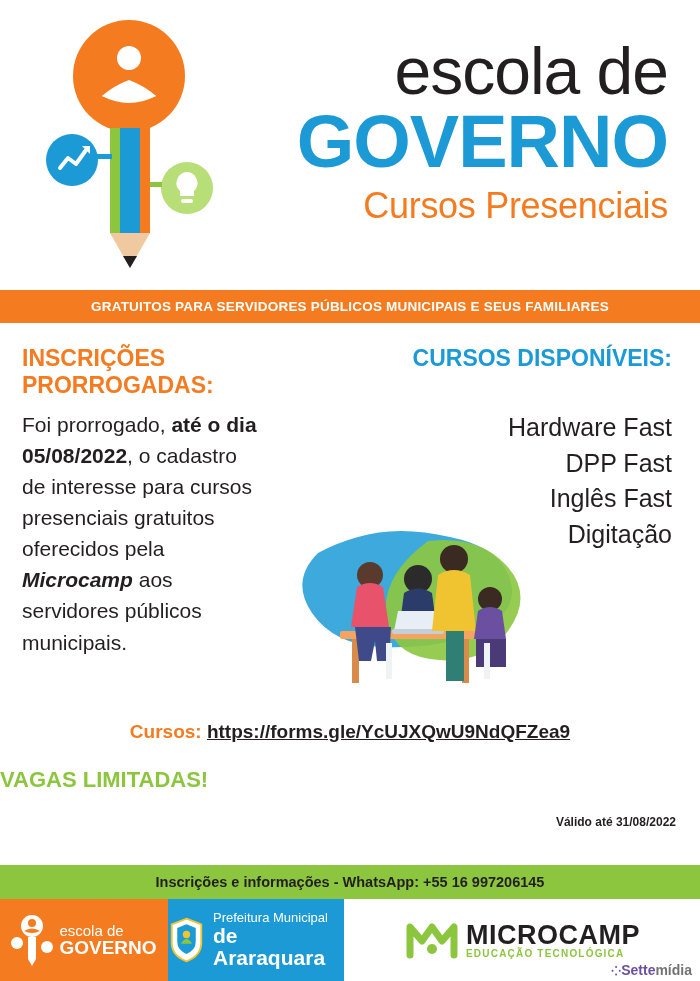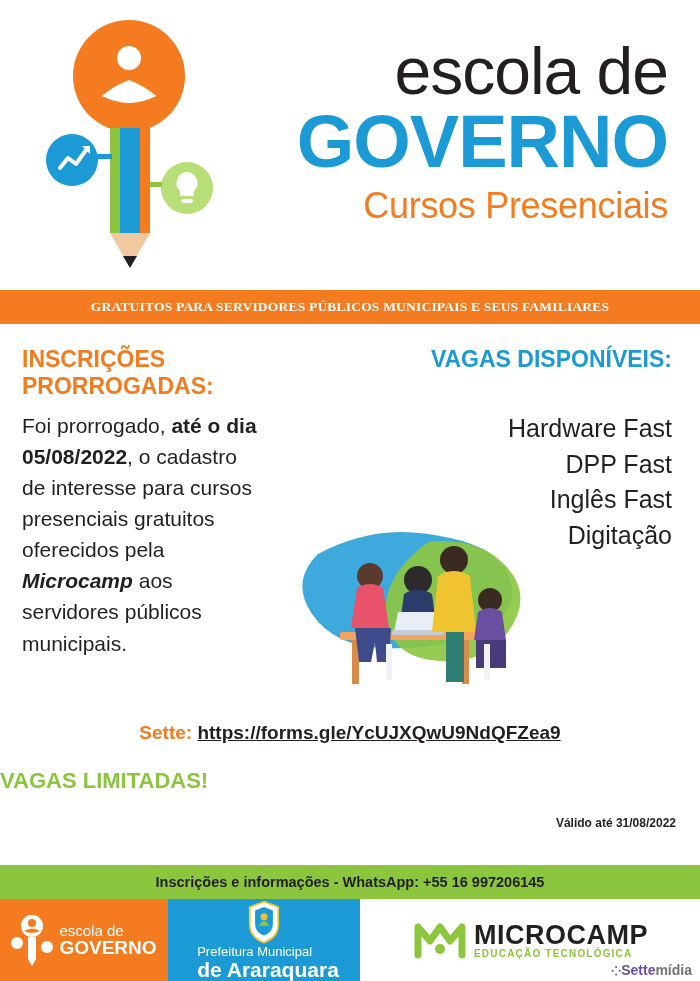--- a/index.html
+++ b/index.html
@@ -63,21 +63,20 @@
 
   
   .orange-bar {
     background: #f47b20;
     color: #ffffff;
     text-align: center;
     font-size: 13.5px;
     font-weight: 700;
     letter-spacing: 0.2px;
     padding: 9px 10px;
-    font-family: Liberation Serif, serif;
   }
 
   
   .body-area {
     position: relative;
     flex: 1;
     padding: 22px 22px 0 22px;
     border-radius: 18px;
   }
 
@@ -182,21 +181,21 @@
     position: relative;
   }
   .footer-seg {
     height: 100%;
     display: flex;
     align-items: center;
     justify-content: center;
     position: relative;
   }
   .seg-orange { width: 168px; background: #f47b20; }
-  .seg-blue   { width: 192px; background: #1b9ad6; flex-direction: column; }
+  .seg-blue   { width: 176px; background: #1b9ad6; }
   .seg-white  { flex: 1; background: #ffffff; }
 
   .footer-logo-txt { margin-left: 6px; line-height: 1.0; text-align: left; }
   .fl-escola { color: #ffffff; font-size: 15px; }
   .fl-governo { color: #ffffff; font-size: 19px; font-weight: 700; }
 
   .pref-txt { color: #ffffff; text-align: left; margin-left: 8px; line-height: 1.05; }
   .pref-1 { font-size: 13px; }
   .pref-2 { font-size: 21px; font-weight: 700; }
 
@@ -264,21 +263,21 @@
         <div class="head-insc">INSCRIÇÕES PRORROGADAS:</div>
         <div class="paragraph">
           <span>Foi prorrogado,</span>
           <b>até o dia 05/08/2022</b><span>, o cadastro de interesse para cursos presenciais gratuitos oferecidos pela</span>
           <i>Microcamp</i>
           <span>aos servidores públicos municipais.</span>
         </div>
       </div>
 
       <div class="col-right">
-        <div class="head-cursos">VAGAS DISPONÍVEIS:</div>
+        <div class="head-cursos">CURSOS DISPONÍVEIS:</div>
         <ul class="course-list">
           <li>Hardware Fast</li>
           <li>DPP Fast</li>
           <li>Inglês Fast</li>
           <li>Digitação</li>
         </ul>
       </div>
     </div>
 
     <div class="illustration">
@@ -308,21 +307,21 @@
         <circle cx="212" cy="96" r="12" fill="#3a2a22"></circle>
         <path d="M200 108 q12 -8 24 0 l4 28 l-32 0 z" fill="#6b4fa1"></path>
         <path d="M198 136 l30 0 l0 28 l-30 0 z" fill="#4b3a78"></path>
 
         <rect x="108" y="140" width="6" height="36" fill="#f0f3f6"></rect>
         <rect x="206" y="140" width="6" height="36" fill="#f0f3f6"></rect>
       </svg>
     </div>
 
     <div class="access-line">
-      <span class="access-label">Sette:</span>
+      <span class="access-label">Cursos:</span>
       <span class="access-url">https://forms.gle/YcUJXQwU9NdQFZea9</span>
     </div>
 
     <div class="vagas">VAGAS LIMITADAS!</div>
     <div class="valid">Válido até 31/08/2022</div>
   </div>
 
   <div class="green-bar">Inscrições e informações - WhatsApp: +55 16 997206145</div>
 
   <div class="footer">

